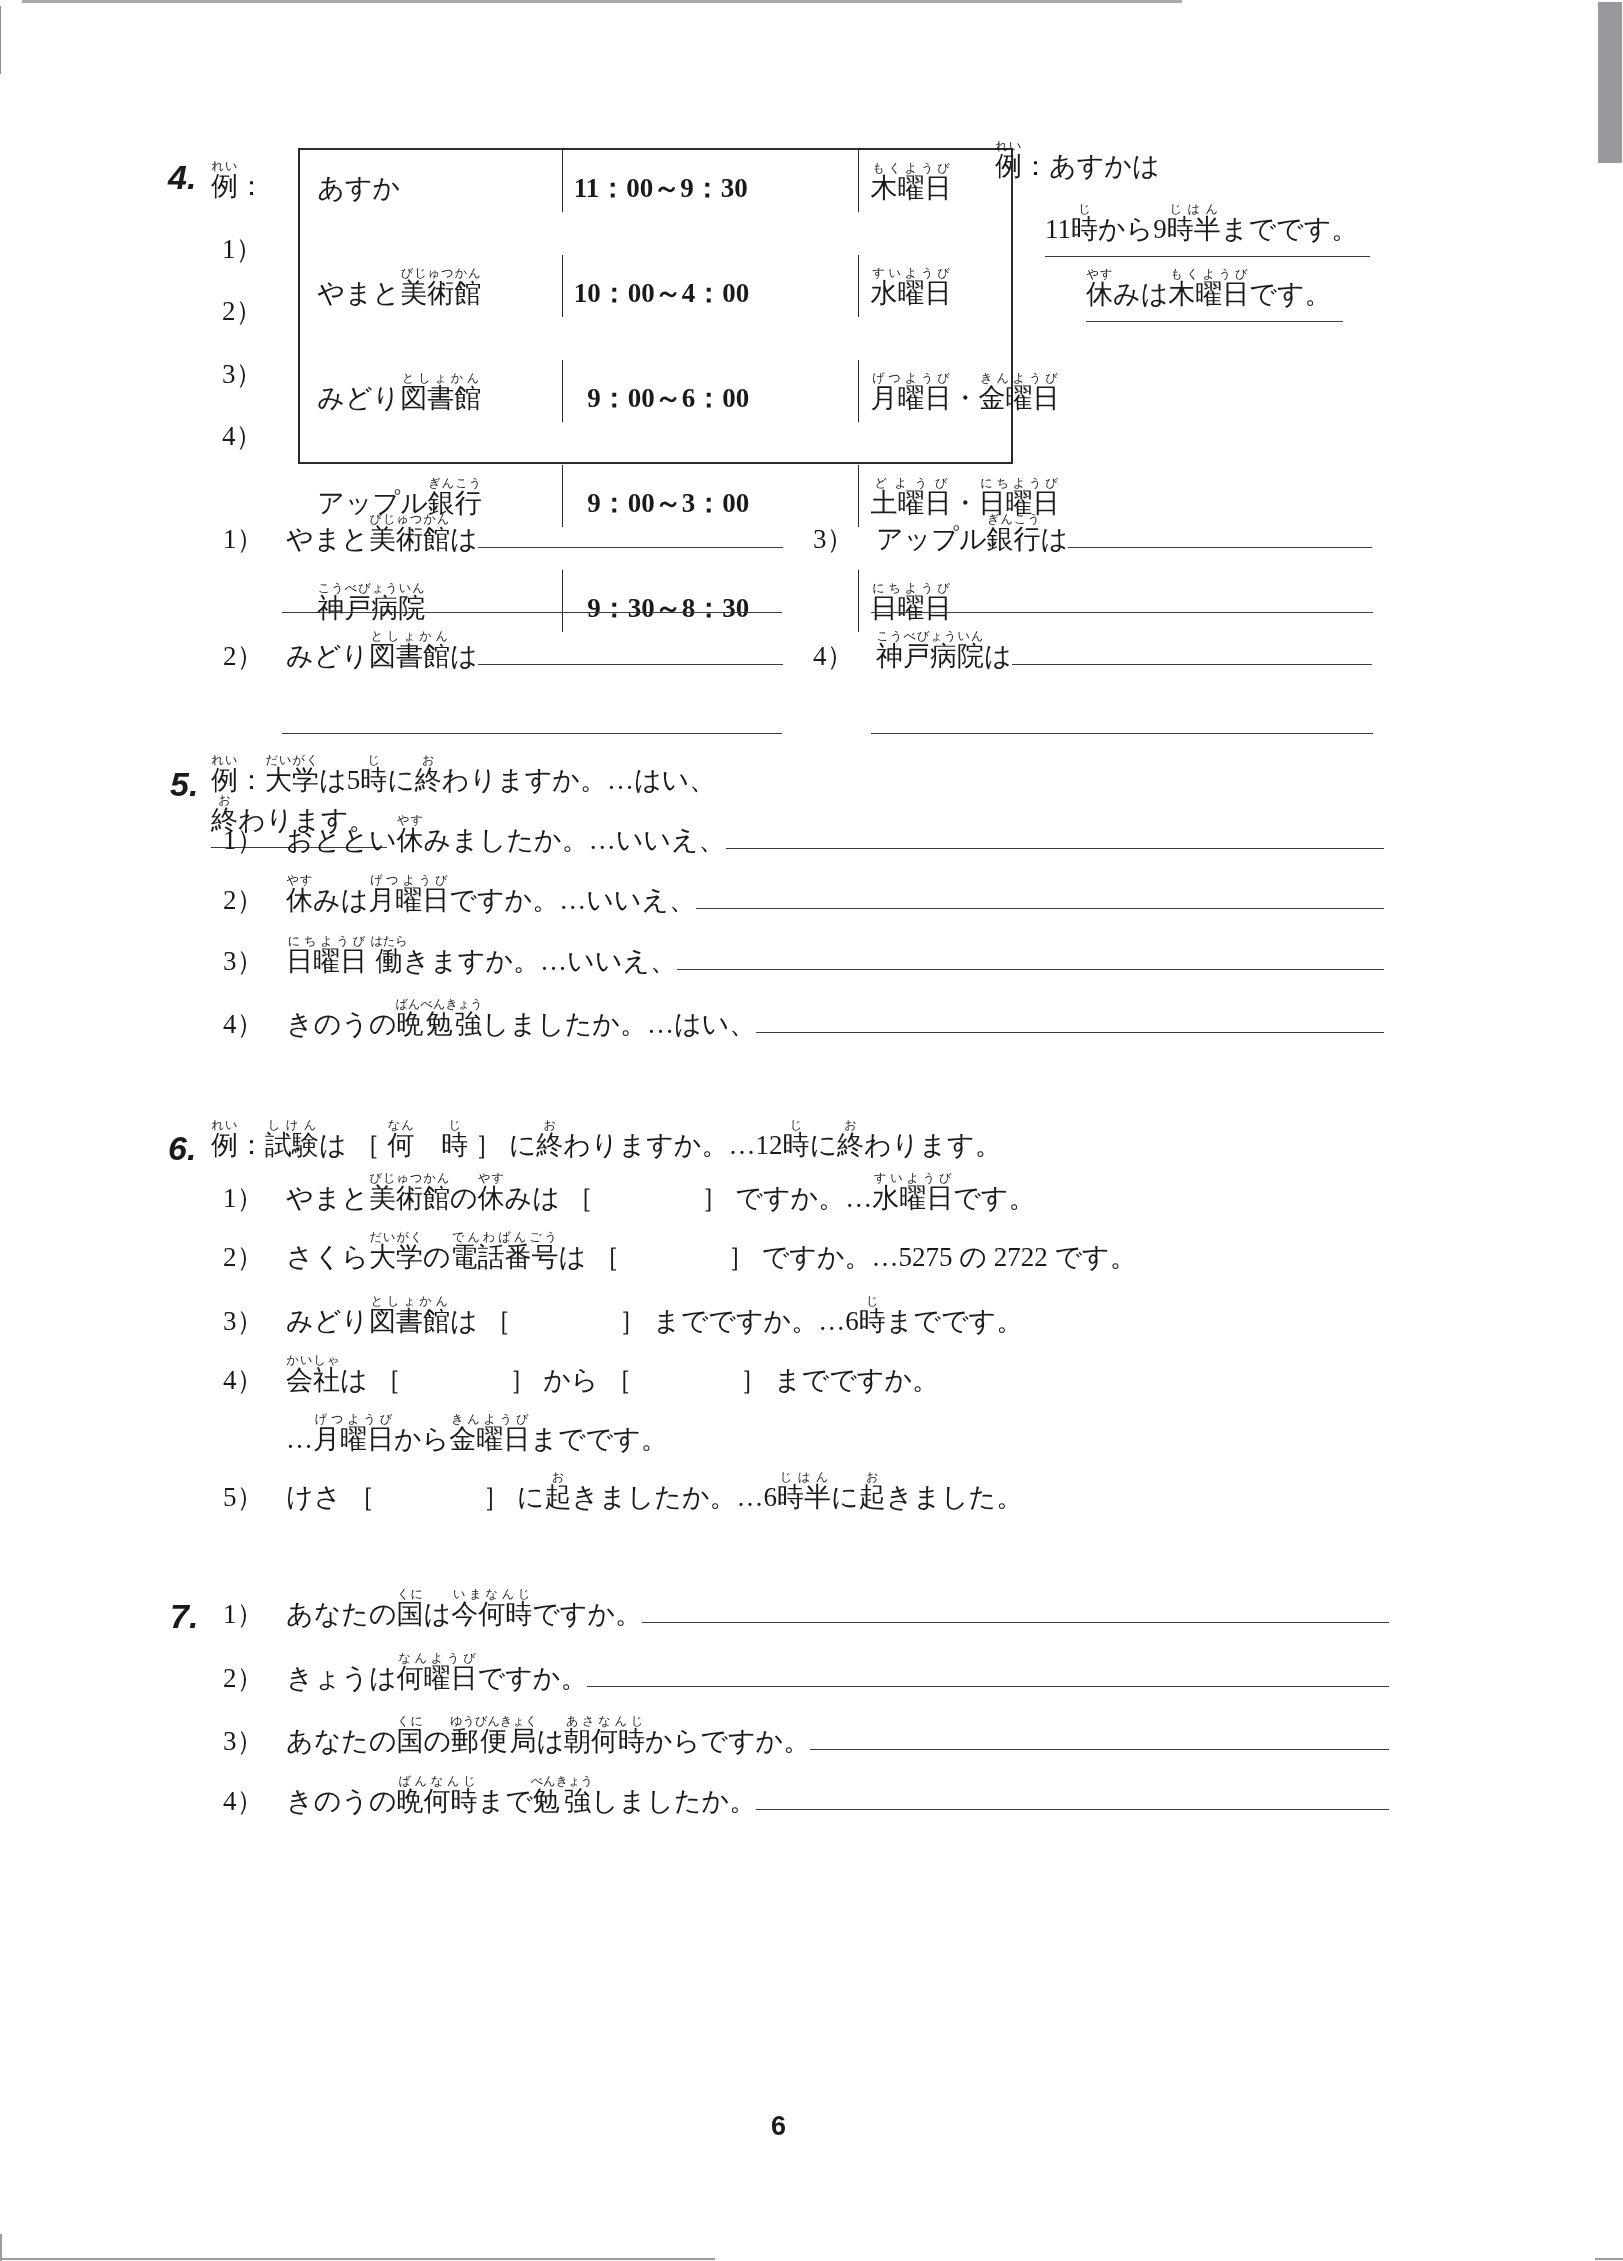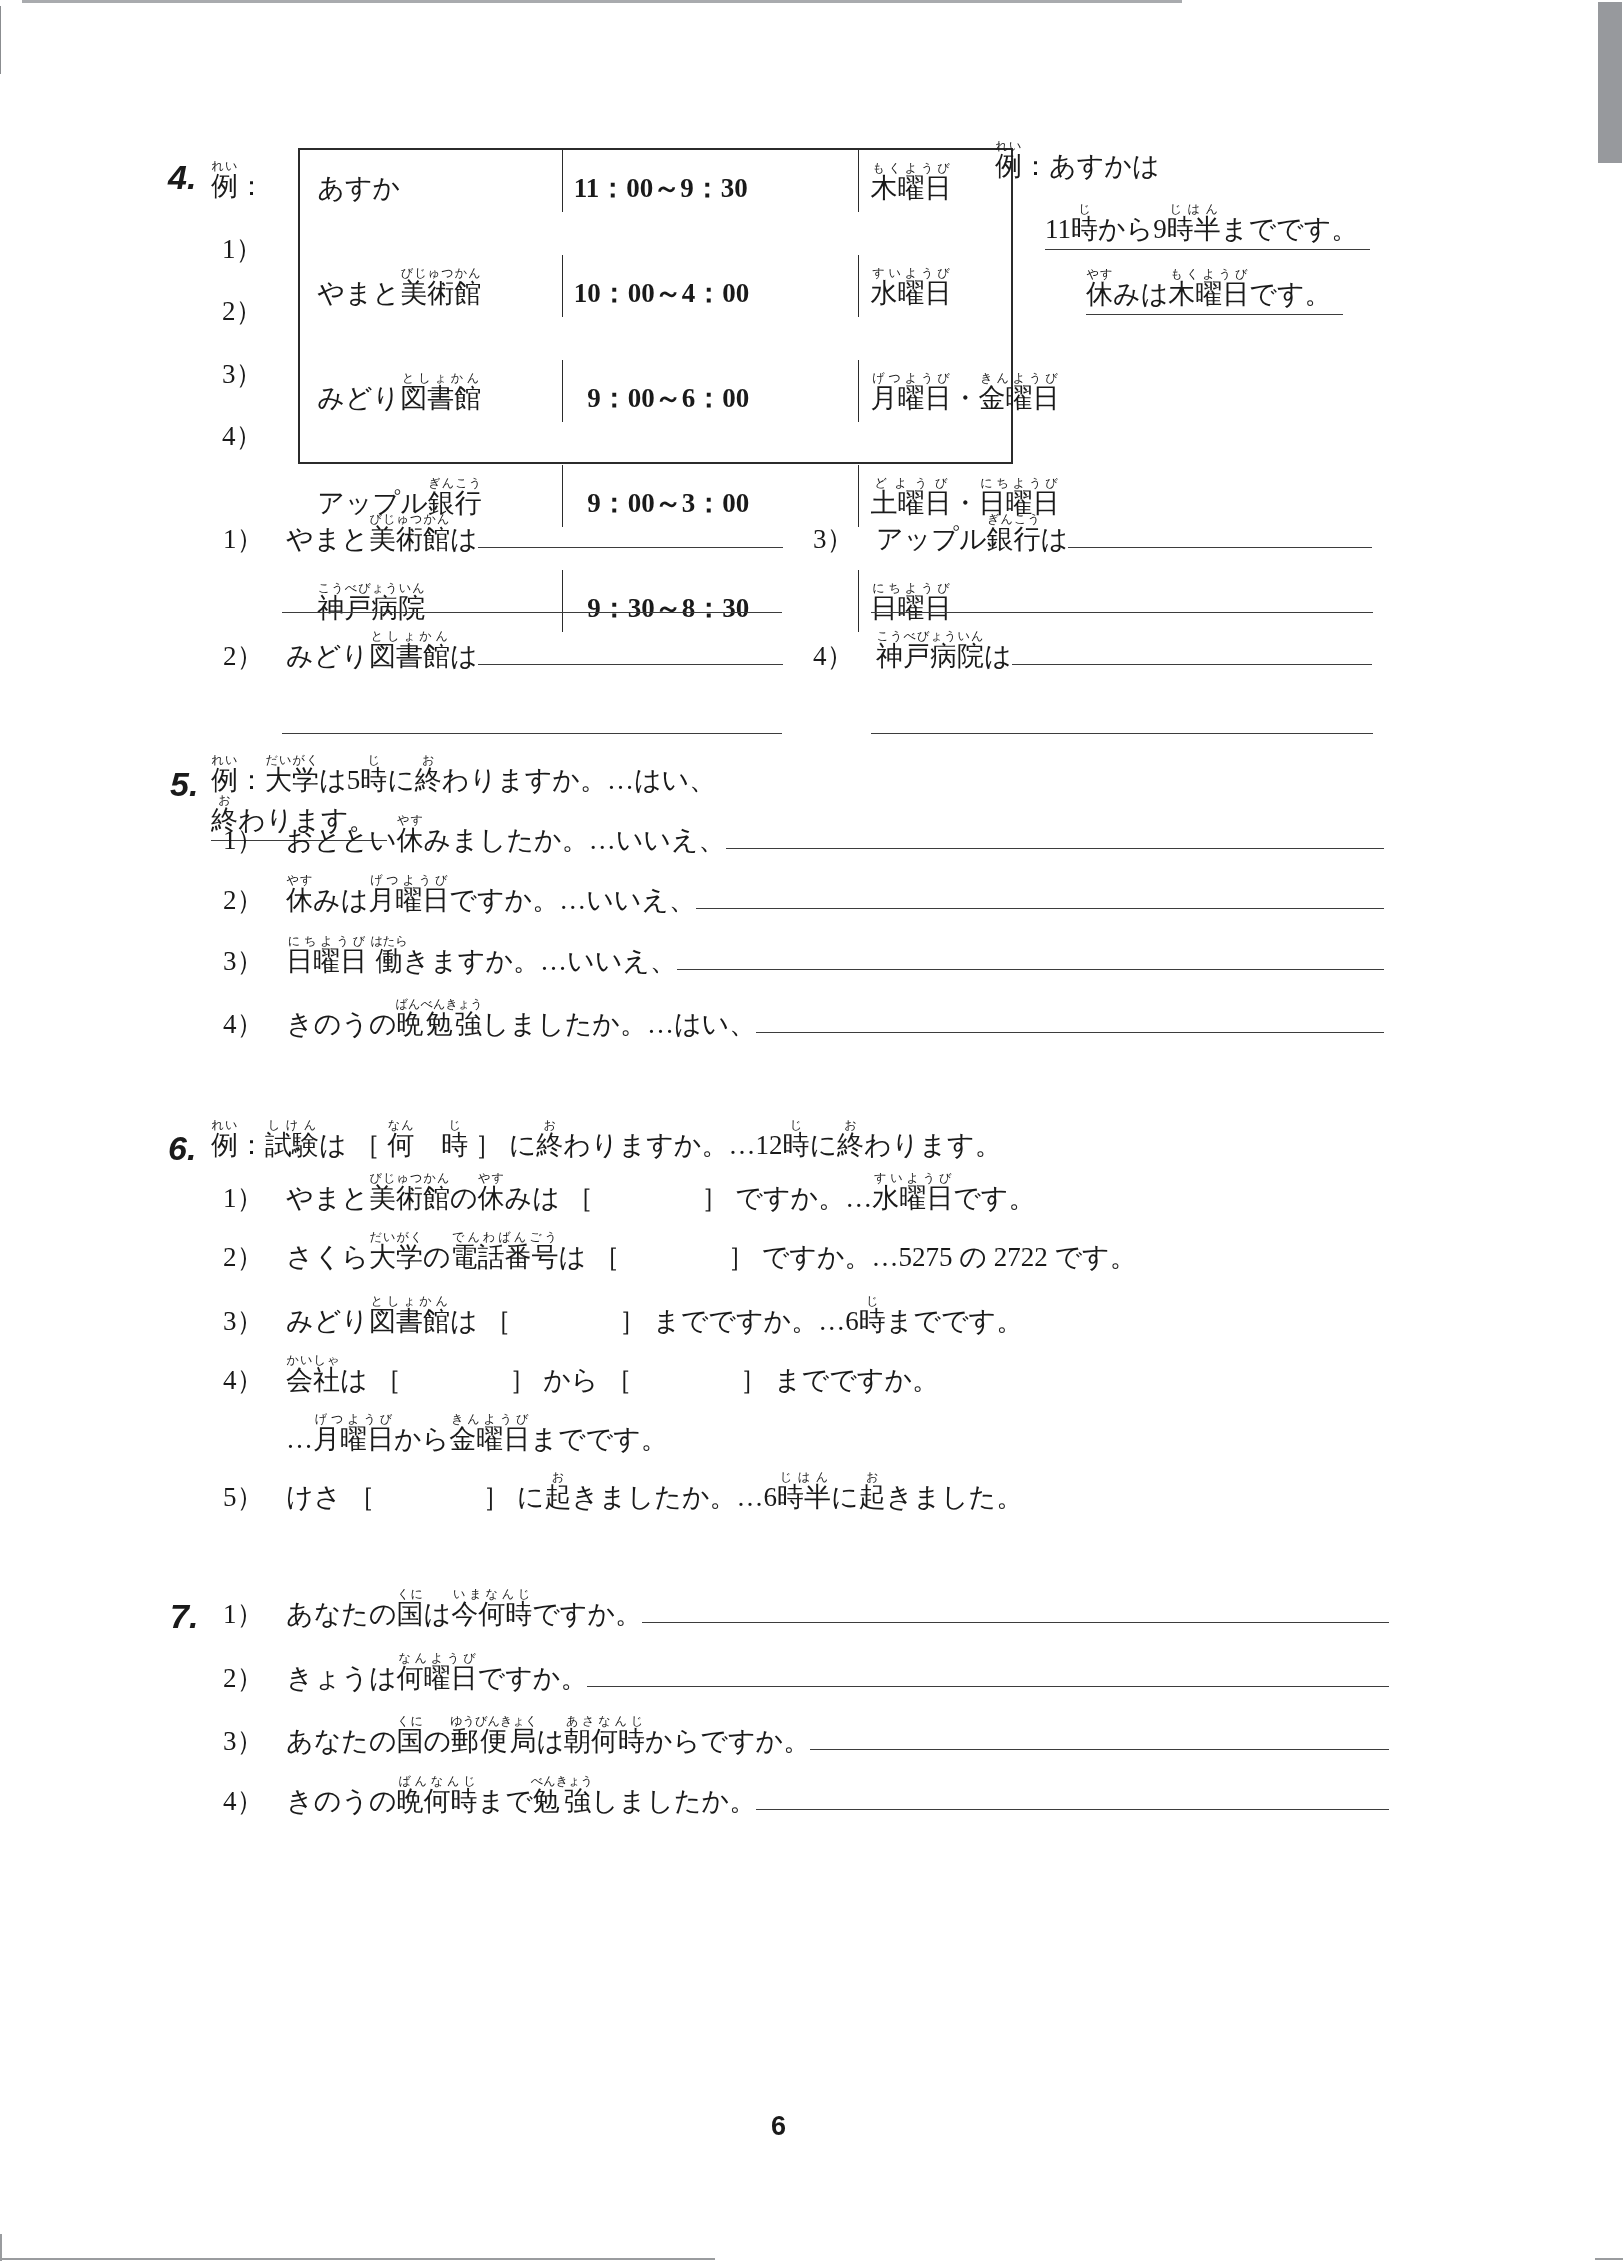--- a/index.html
+++ b/index.html
@@ -8,21 +8,21 @@
   
   .deco{position:absolute;}
   
   .tline{position:absolute;white-space:nowrap;line-height:1;display:flex;align-items:baseline;}
   .tline .txt{white-space:pre;}
   .qnum{display:inline-block;width:63px;flex:0 0 63px;}
   ruby{ruby-align:space-around;}
   rt{font-size:12.2px;font-weight:normal;}
   .secnum{position:absolute;font-family:"Liberation Sans","DejaVu Sans",sans-serif;
           font-weight:bold;font-style:italic;font-size:34px;line-height:1;}
-  .uline{border-bottom:1.4px solid #3d3d3d;padding-bottom:6px;padding-right:11.5px;}
+  .uline{border-bottom:1.4px solid #3d3d3d;padding-bottom:13px;padding-right:11.5px;}
   .blank{display:inline-block;flex:1 1 auto;height:0;border-bottom:1.4px solid #3d3d3d;margin-bottom:-8.6px;}
   .hr{position:absolute;height:0;border-top:1.4px solid #3d3d3d;}
   
   .s4labels{position:absolute;left:173px;top:148px;width:109px;height:312px;display:flex;flex-direction:column;}
   .s4labels .lab{height:62px;display:flex;align-items:flex-end;padding-bottom:10px;line-height:1;}
   .s4labels .lab.first{padding-left:38px;}
   .s4labels .lab.rest{padding-left:49px;}
   .s4table{position:absolute;left:298px;top:148px;width:711px;height:312px;border:2.2px solid #2b2b2b;
            display:grid;grid-template-columns:219px 253px 1fr;grid-auto-rows:62px;gap:43px;}
   .s4table .c{display:flex;align-items:flex-end;padding:0 0 10px 17.3px;line-height:1;white-space:pre;}

